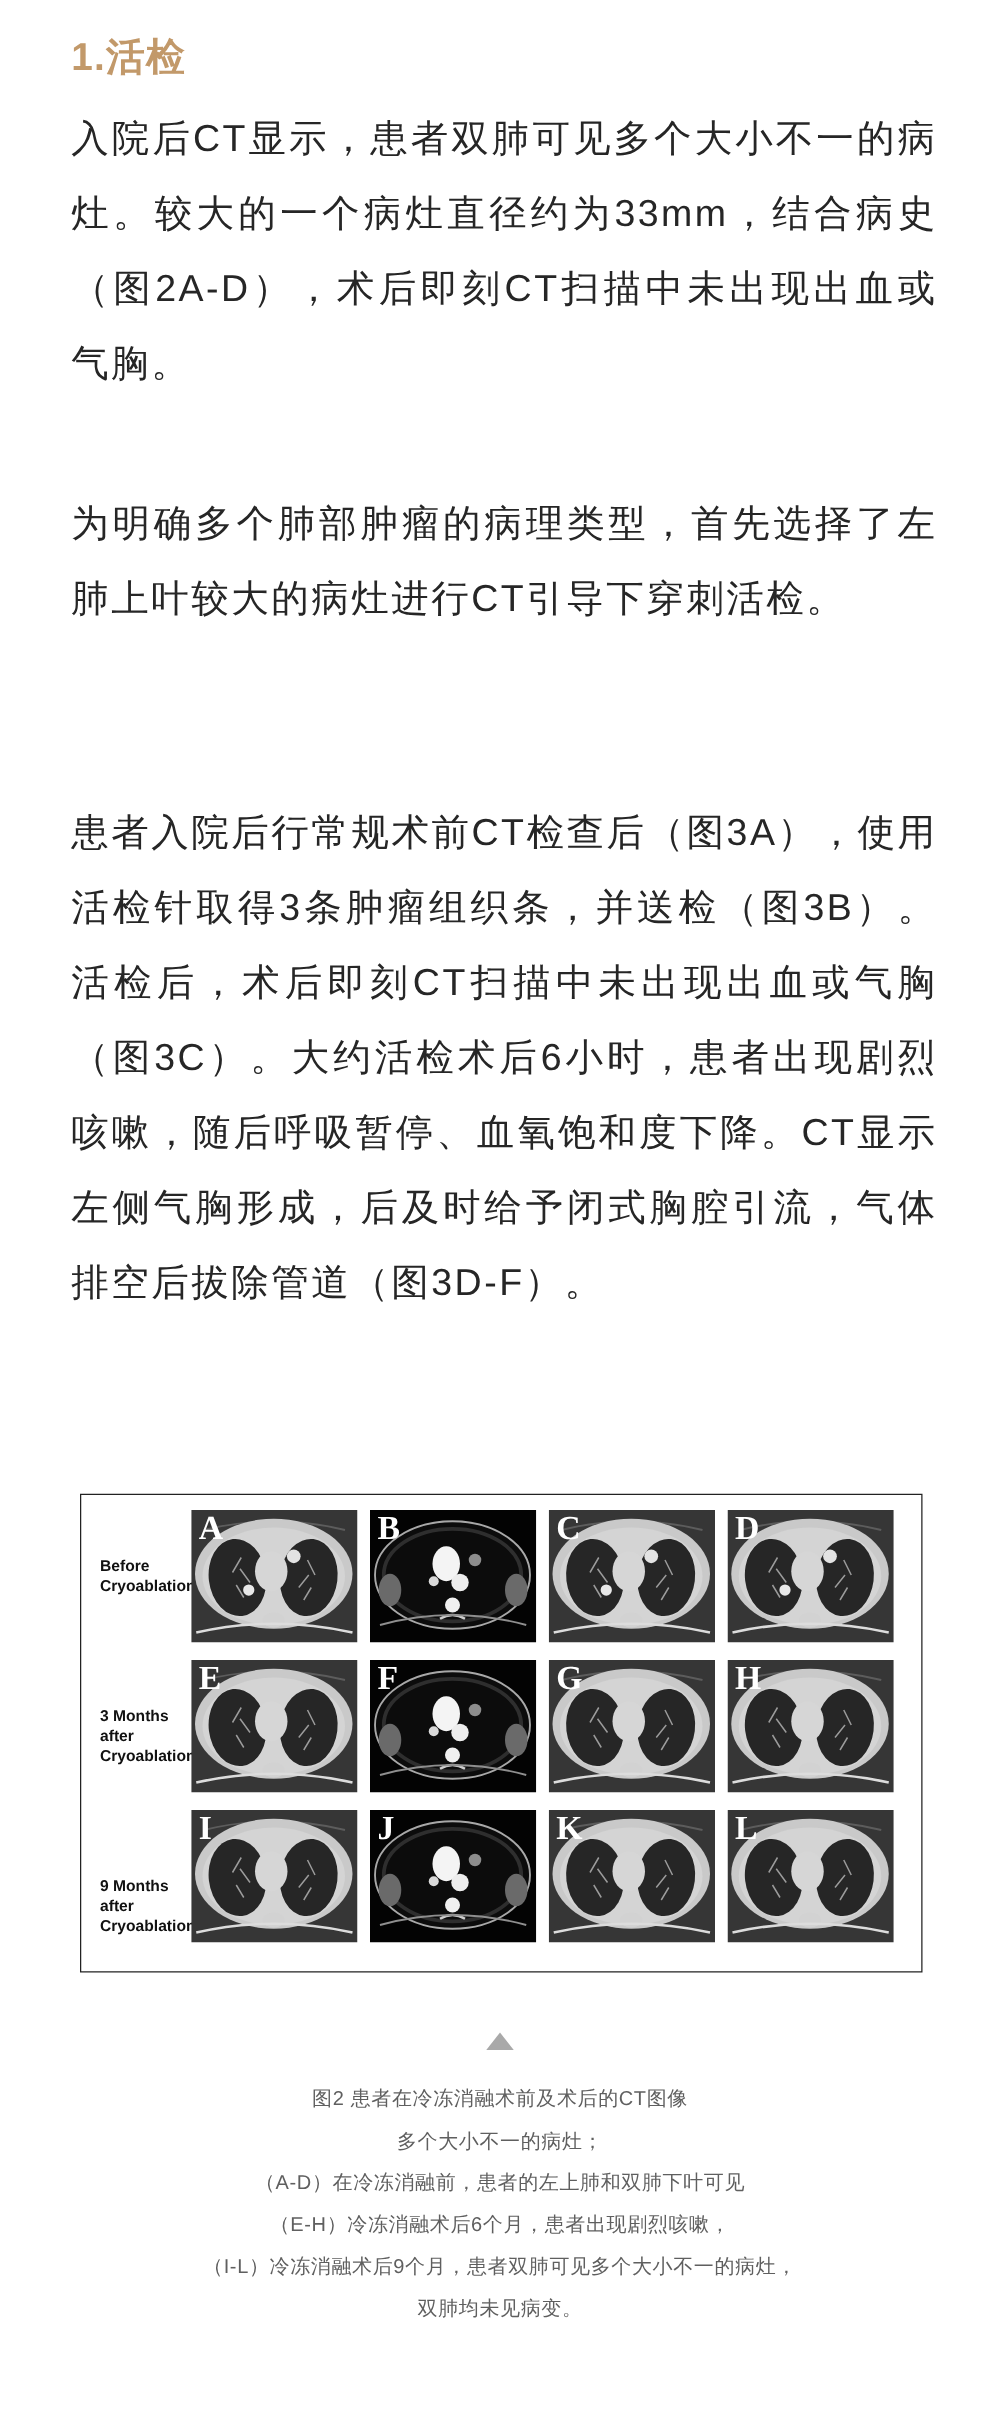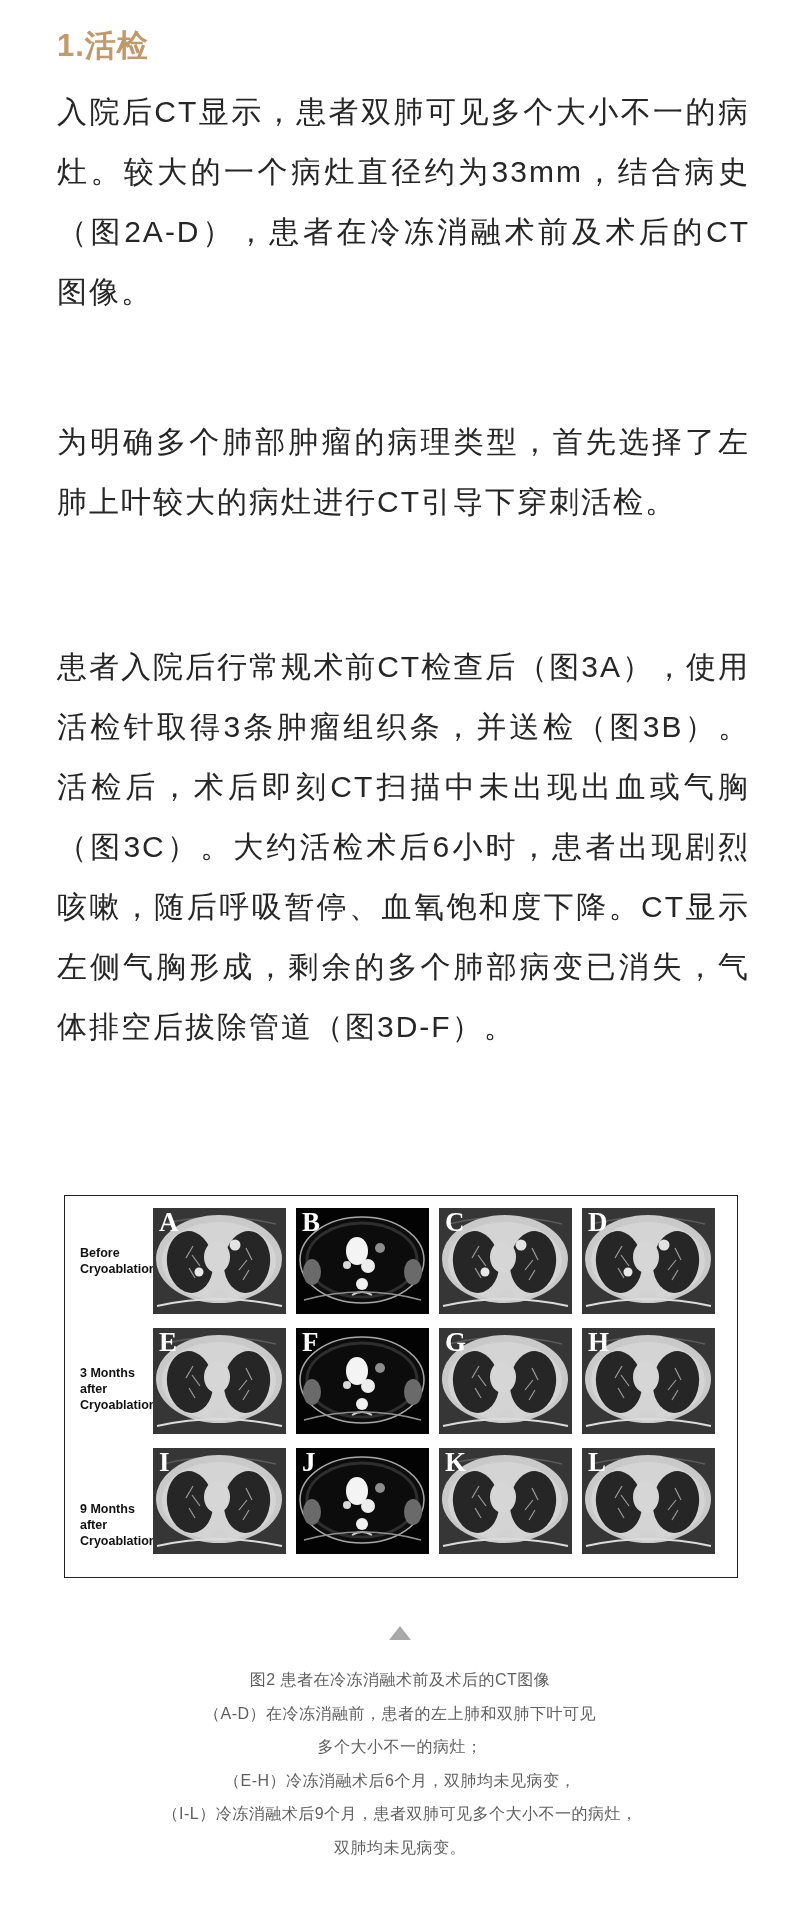--- a/index.html
+++ b/index.html
@@ -10,21 +10,21 @@
   .heading {
     position:absolute; left:57px; top:25px;
     font-size:31px; font-weight:700; color:#c2996a; letter-spacing:1px;
   }
   .para {
     position:absolute; left:57px; width:693px;
     font-size:30px; line-height:60px; color:#262626;
     text-align:justify; text-justify:inter-ideograph; letter-spacing:2px;
   }
   #p1 { top:82px; }
-  #p2 { top:412px; }
+  #p2 { top:390px; }
   #p3 { top:637px; }
 
   .figure-box {
     position:absolute; left:64px; top:1195px; width:674px; height:383px;
     border:1px solid #222222; background:#ffffff; box-sizing:border-box;
   }
   .row-label {
     position:absolute; left:15px; width:74px;
     font-family:Liberation Sans, sans-serif; font-weight:700;
     font-size:12.5px; line-height:16px; color:#111111;
@@ -47,23 +47,23 @@
     font-size:16px; line-height:33.5px; letter-spacing:0.5px;
   }
 </style>
 </head>
 <body>
 
 <div class="page">
 
   <div class="heading" style="color: rgb(194, 153, 106);">1.活检</div>
 
-  <div class="para" id="p1" style="color: rgb(38, 38, 38);">入院后CT显示，患者双肺可见多个大小不一的病灶。较大的一个病灶直径约为33mm，结合病史（图2A-D），患者在冷冻消融术前及术后的CT图像。</div>
+  <div class="para" id="p1" style="color: rgb(38, 38, 38);">入院后CT显示，患者双肺可见多个大小不一的病灶。较大的一个病灶直径约为33mm，结合病史（图2A-D），术后即刻CT扫描中未出现出血或气胸。</div>
   <div class="para" id="p2" style="color: rgb(38, 38, 38);">为明确多个肺部肿瘤的病理类型，首先选择了左肺上叶较大的病灶进行CT引导下穿刺活检。</div>
-  <div class="para" id="p3" style="color: rgb(38, 38, 38);">患者入院后行常规术前CT检查后（图3A），使用活检针取得3条肿瘤组织条，并送检（图3B）。活检后，术后即刻CT扫描中未出现出血或气胸（图3C）。大约活检术后6小时，患者出现剧烈咳嗽，随后呼吸暂停、血氧饱和度下降。CT显示左侧气胸形成，剩余的多个肺部病变已消失，气体排空后拔除管道（图3D-F）。</div>
+  <div class="para" id="p3" style="color: rgb(38, 38, 38);">患者入院后行常规术前CT检查后（图3A），使用活检针取得3条肿瘤组织条，并送检（图3B）。活检后，术后即刻CT扫描中未出现出血或气胸（图3C）。大约活检术后6小时，患者出现剧烈咳嗽，随后呼吸暂停、血氧饱和度下降。CT显示左侧气胸形成，后及时给予闭式胸腔引流，气体排空后拔除管道（图3D-F）。</div>
 
   <div class="figure-box" id="figure-box" style="border-color: rgb(34, 34, 34);">
       <div class="row-label" style="top: 49px;">
         <div>Before</div>
         <div>Cryoablation</div>
       </div>
       <div class="tile" style="left: 88px; top: 12px;">
         <svg viewBox="0 0 133 106" xmlns="http://www.w3.org/2000/svg">
           <rect width="133" height="106" fill="#363636"></rect>
           <path d="M10 16 Q66 2 123 16" stroke="#5c5c5c" stroke-width="1.5" fill="none"></path>
@@ -262,20 +262,20 @@
           <path d="M4 98 Q66 84 129 98" stroke="#dcdcdc" stroke-width="2" fill="none"></path>
         </svg>
         <span class="letter">L</span>
       </div>
     </div>
 
   <div class="triangle-up" style="border-bottom-color: rgb(169, 169, 169);"></div>
 
   <div class="caption" style="color: rgb(95, 95, 95);">
     <div>图2  患者在冷冻消融术前及术后的CT图像</div>
+    <div>多个大小不一的病灶；</div>
     <div>（A-D）在冷冻消融前，患者的左上肺和双肺下叶可见</div>
-    <div>多个大小不一的病灶；</div>
-    <div>（E-H）冷冻消融术后6个月，双肺均未见病变，</div>
+    <div>（E-H）冷冻消融术后6个月，患者出现剧烈咳嗽，</div>
     <div>（I-L）冷冻消融术后9个月，患者双肺可见多个大小不一的病灶，</div>
     <div>双肺均未见病变。</div>
   </div>
 
 </div>
 
 </body></html>

